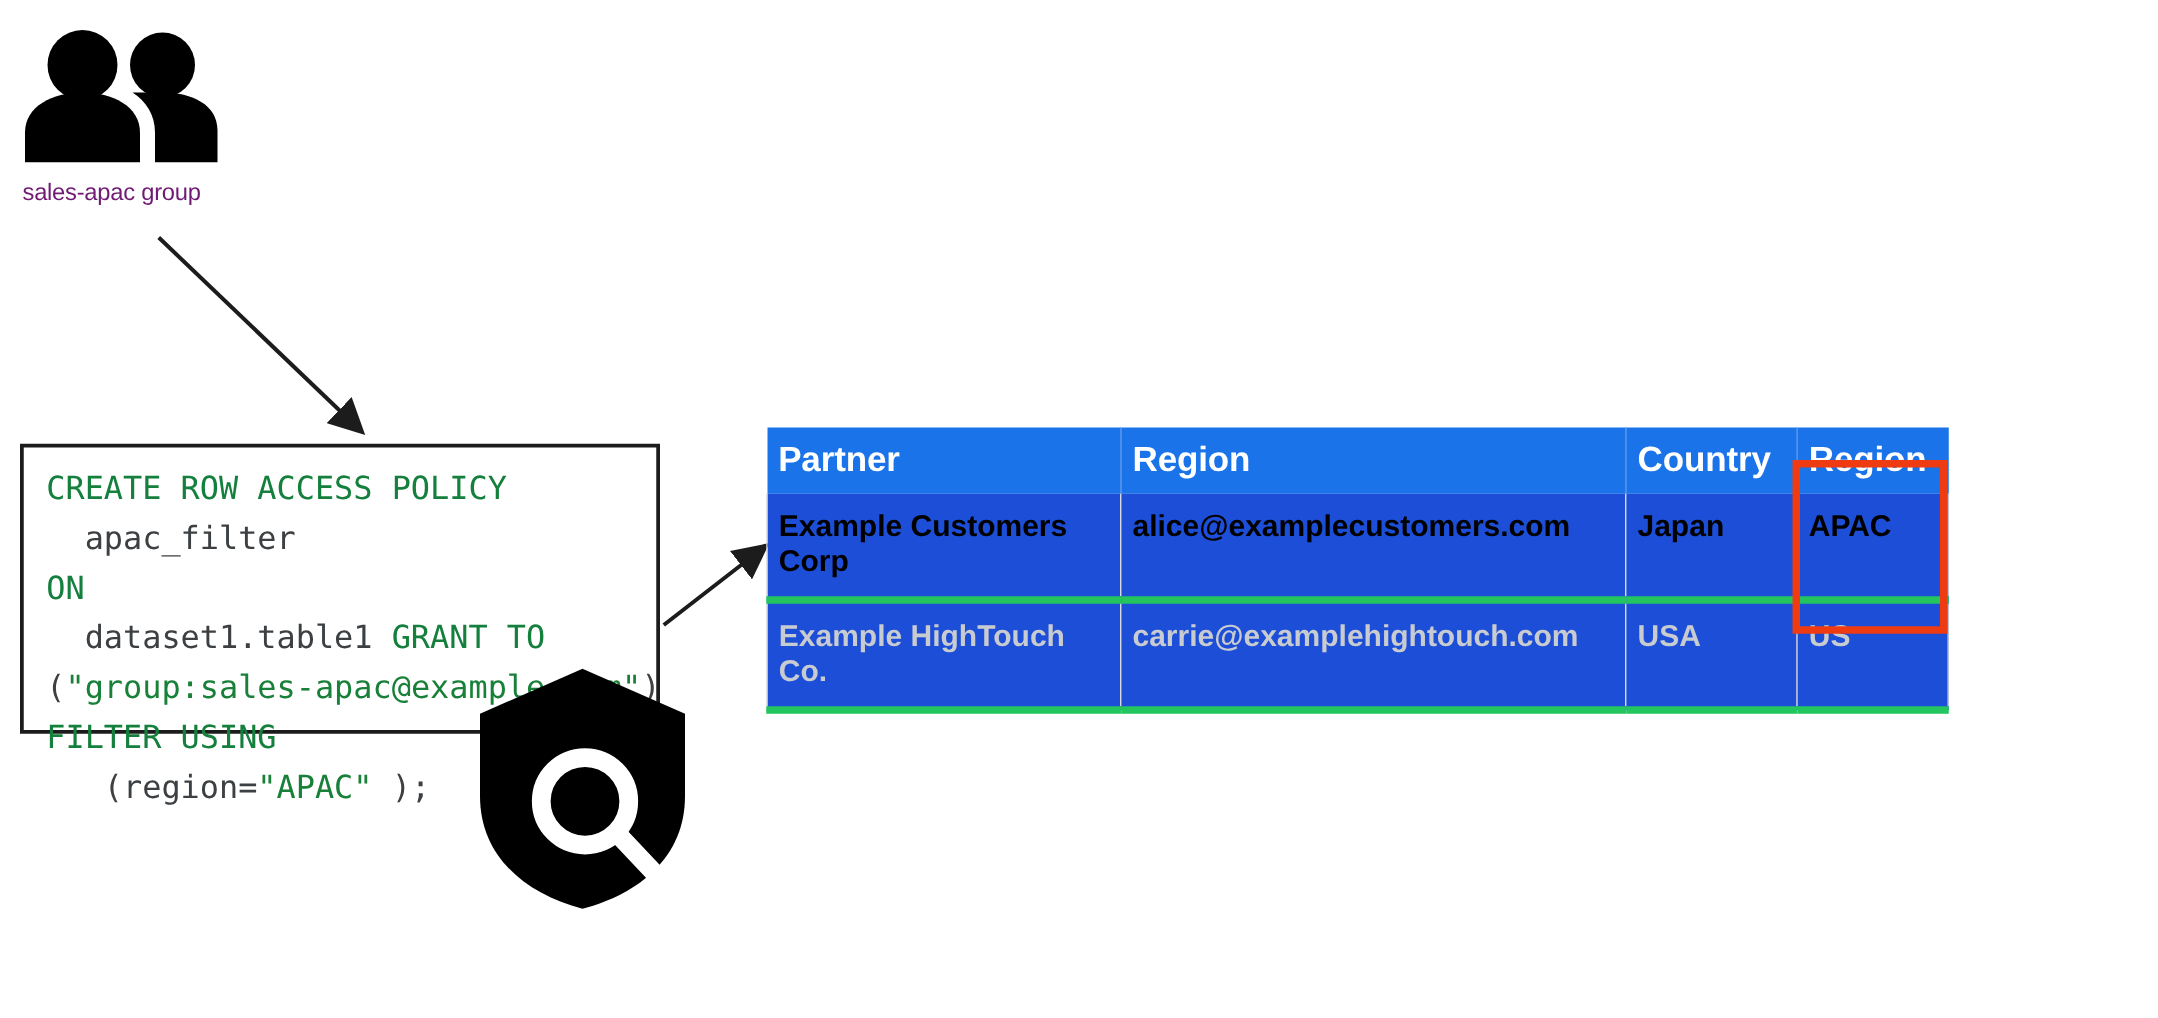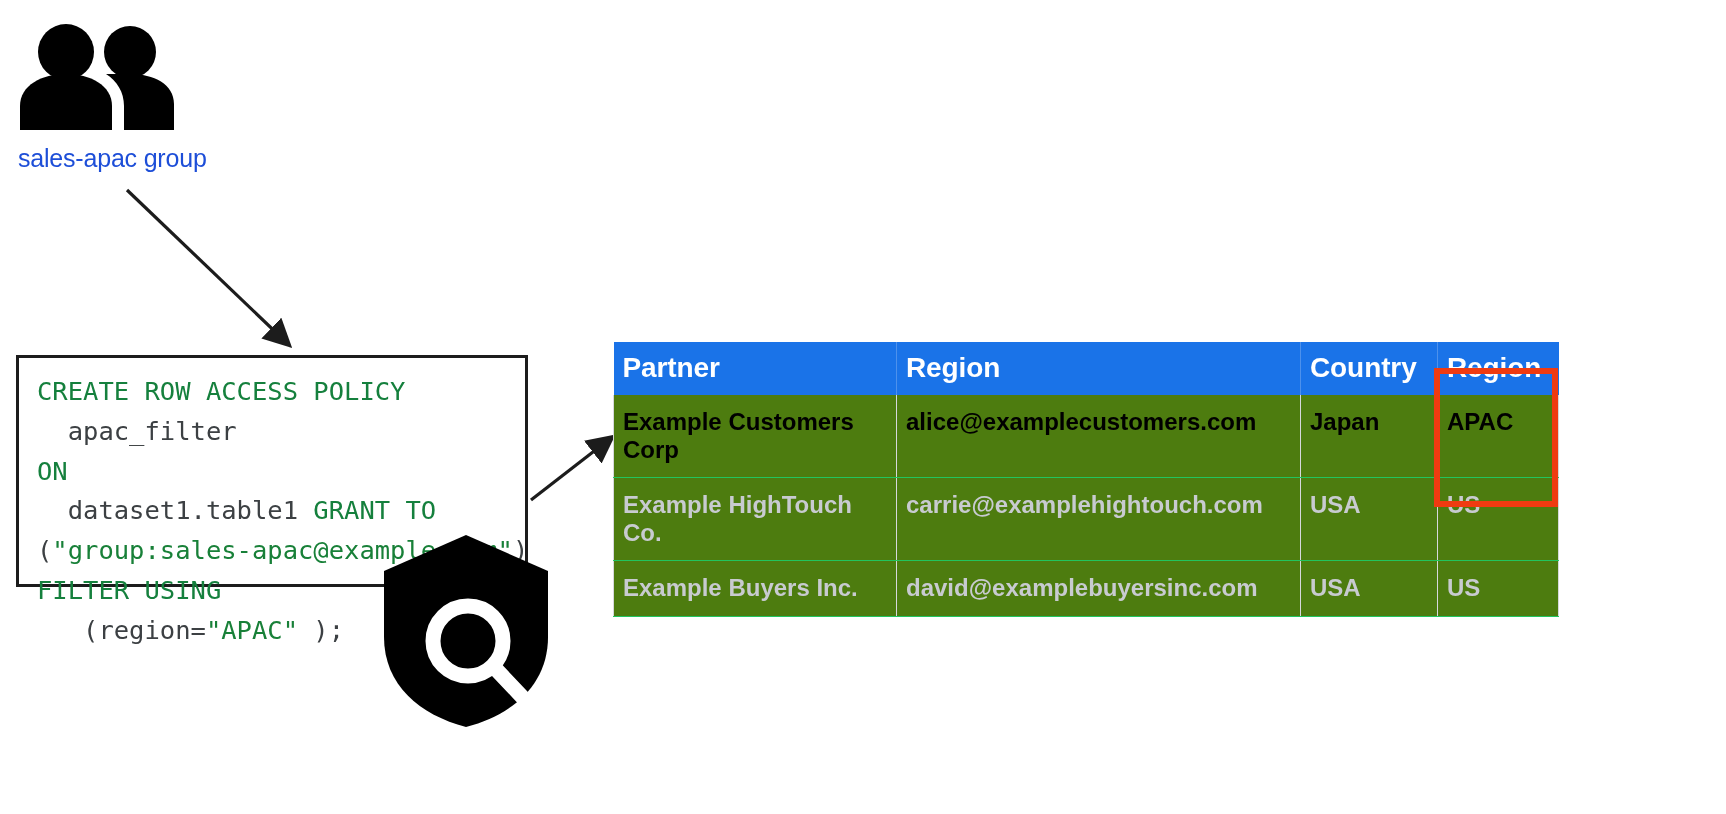--- a/index.html
+++ b/index.html
@@ -23,22 +23,22 @@
     top: 22px;
     width: 230px;
   }
   #group-icon {
     display: block;
     width: 172px;
     height: 108px;
   }
   #group-label {
     margin-top: 14px;
-    font-size: 25px;
-    color: #1d4ed8;
+    font-size: 19px;
+    color: #701a75;
     letter-spacing: -0.2px;
     white-space: nowrap;
   }
 
   
   .arrow-svg {
     position: absolute;
     overflow: visible;
     pointer-events: none;
   }
@@ -103,23 +103,23 @@
     font-weight: bold;
     font-size: 28px;
     padding-top: 10px;
     padding-bottom: 11px;
     border-right: 1px solid #4d91ec;
     letter-spacing: -0.1px;
   }
   table#partner-table thead th:last-child { border-right: none; }
 
   table#partner-table tbody td {
-    border-bottom: 1px solid #22c55e;
+    border-bottom: 6px solid #22c55e;
     border-right: 1px solid #d6d8dc;
-    background: #4d7c0f;
+    background: #1d4ed8;
     line-height: 1.17;
   }
   table#partner-table tbody td:first-child { border-left: 1px solid #d6d8dc; }
   table#partner-table tbody tr.row-active td {
     color: #000000;
     font-weight: bold;
     height: 67px;
   }
   table#partner-table tbody tr.row-muted td {
     color: #c8cbd0;
@@ -198,23 +198,17 @@
         <td class="col-contact">alice@examplecustomers.com</td>
         <td class="col-country">Japan</td>
         <td class="col-region">APAC</td>
       </tr>
       <tr class="row-muted">
         <td class="col-partner">Example HighTouch Co.</td>
         <td class="col-contact">carrie@examplehightouch.com</td>
         <td class="col-country">USA</td>
         <td class="col-region">US</td>
       </tr>
-      <tr class="row-muted">
-        <td class="col-partner">Example Buyers Inc.</td>
-        <td class="col-contact">david@examplebuyersinc.com</td>
-        <td class="col-country">USA</td>
-        <td class="col-region">US</td>
-      </tr>
     </tbody>
   </table>
 </div>
 
 <div id="region-highlight"></div>
 
 </body></html>

